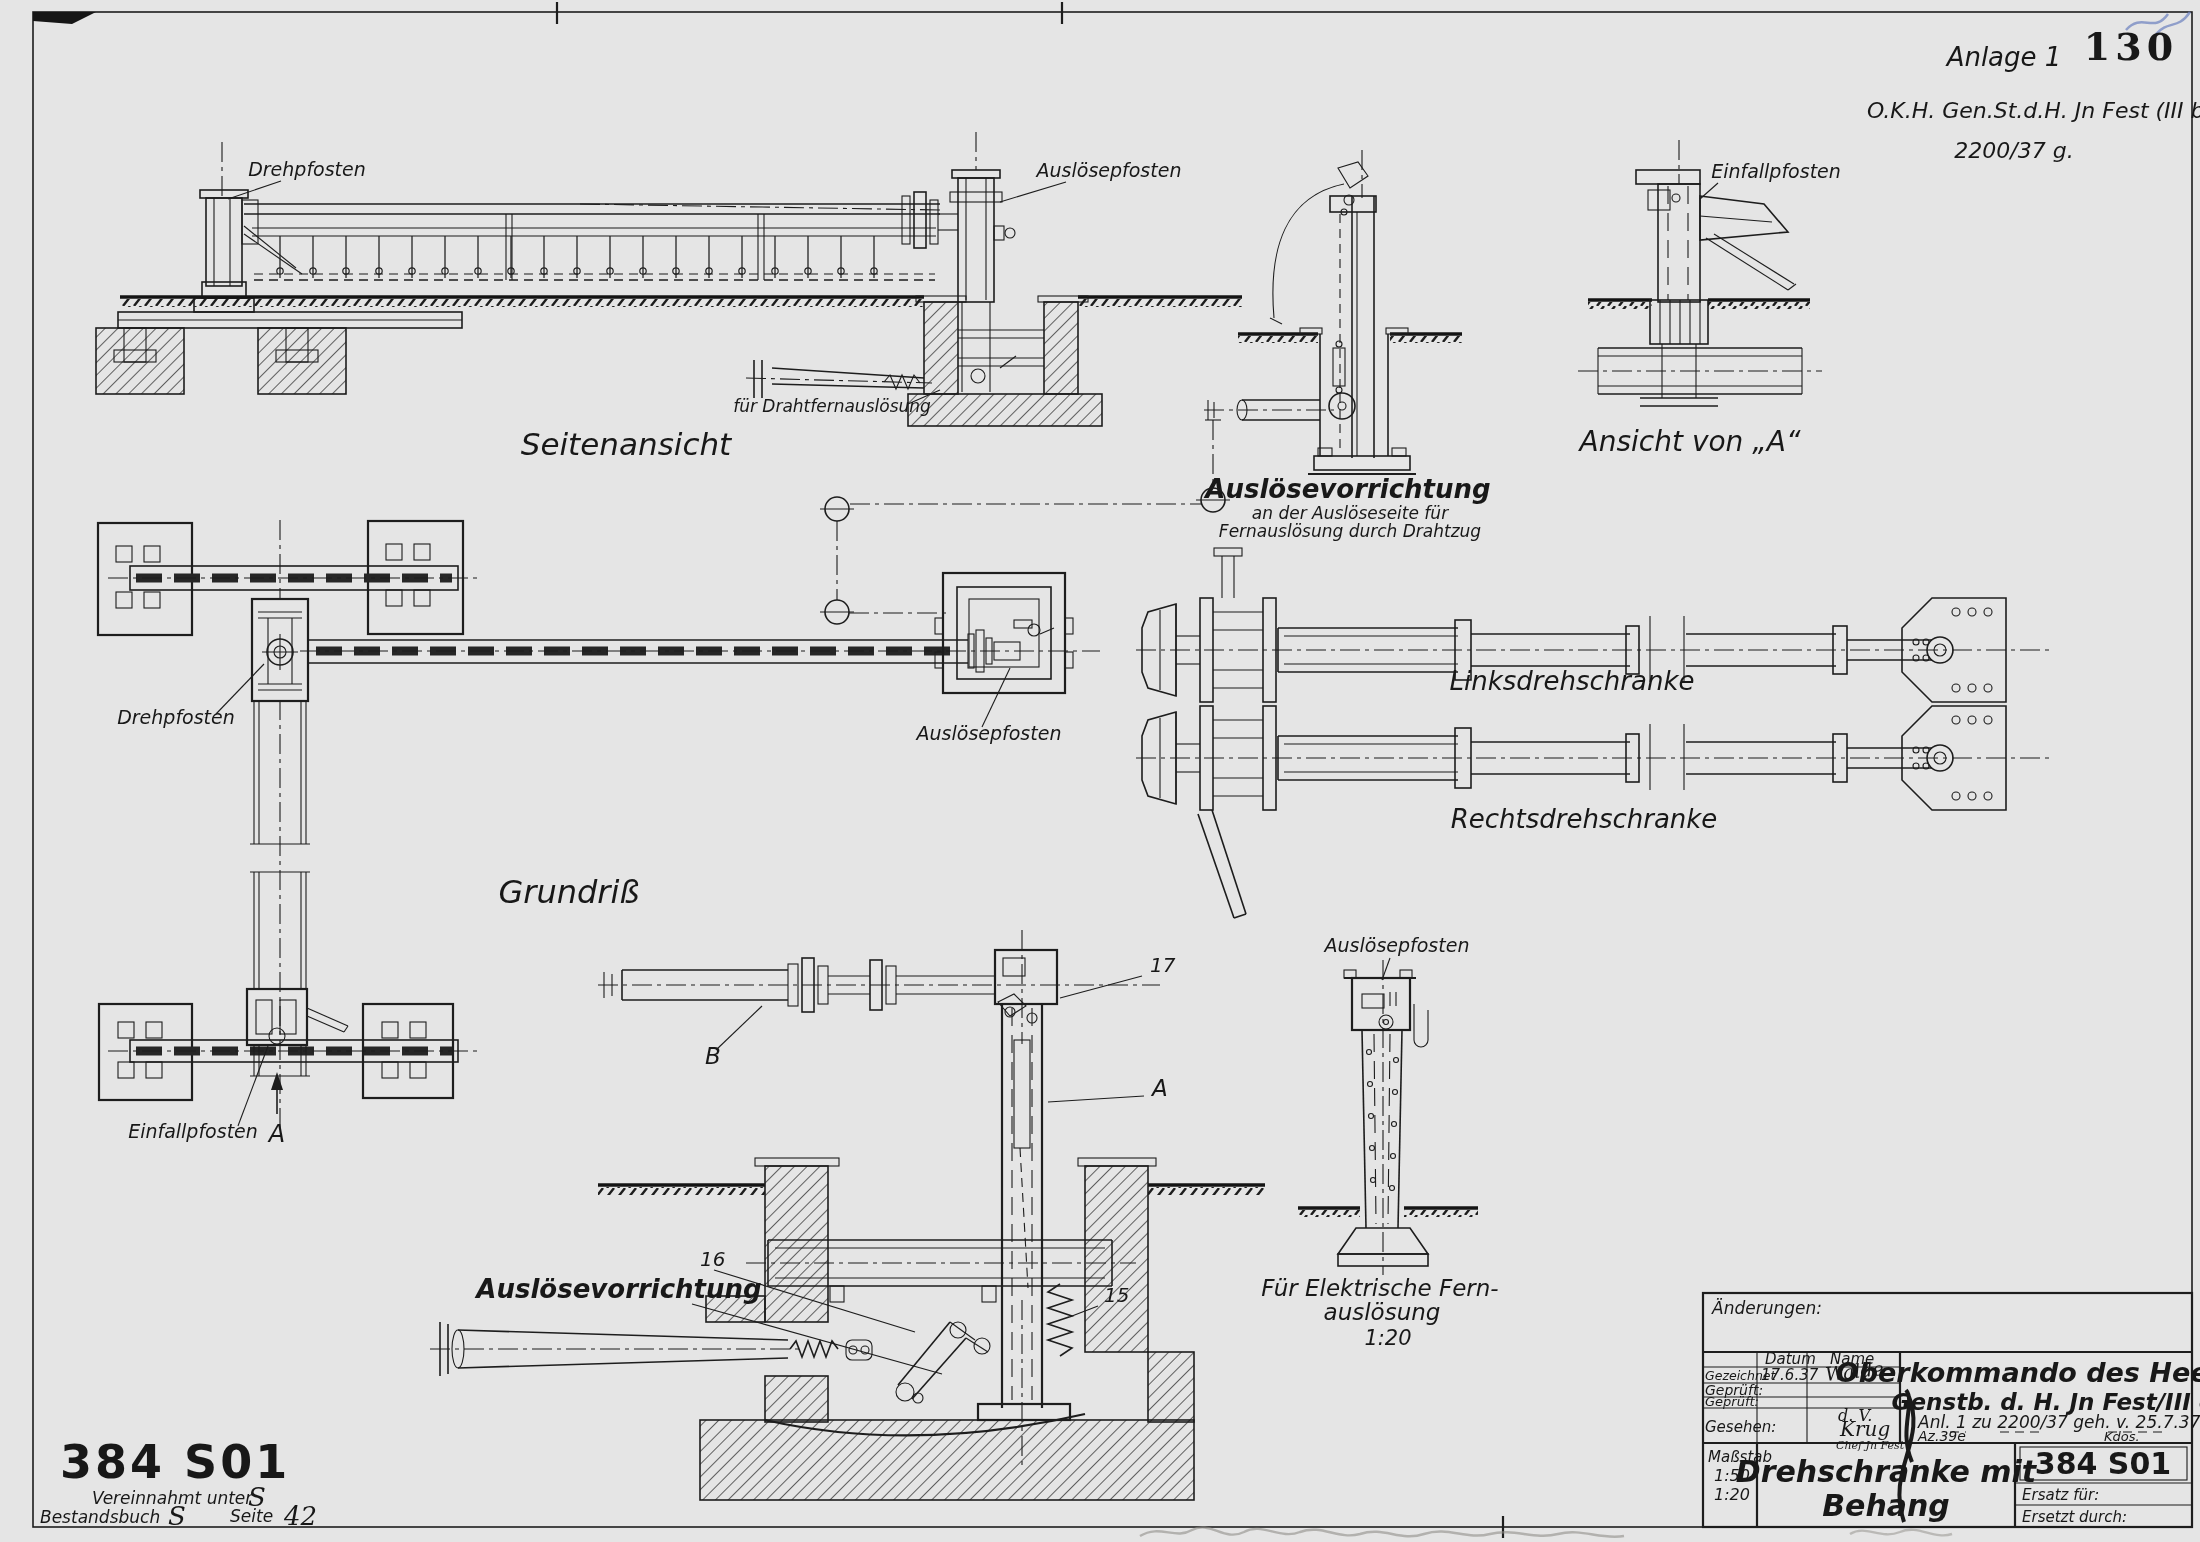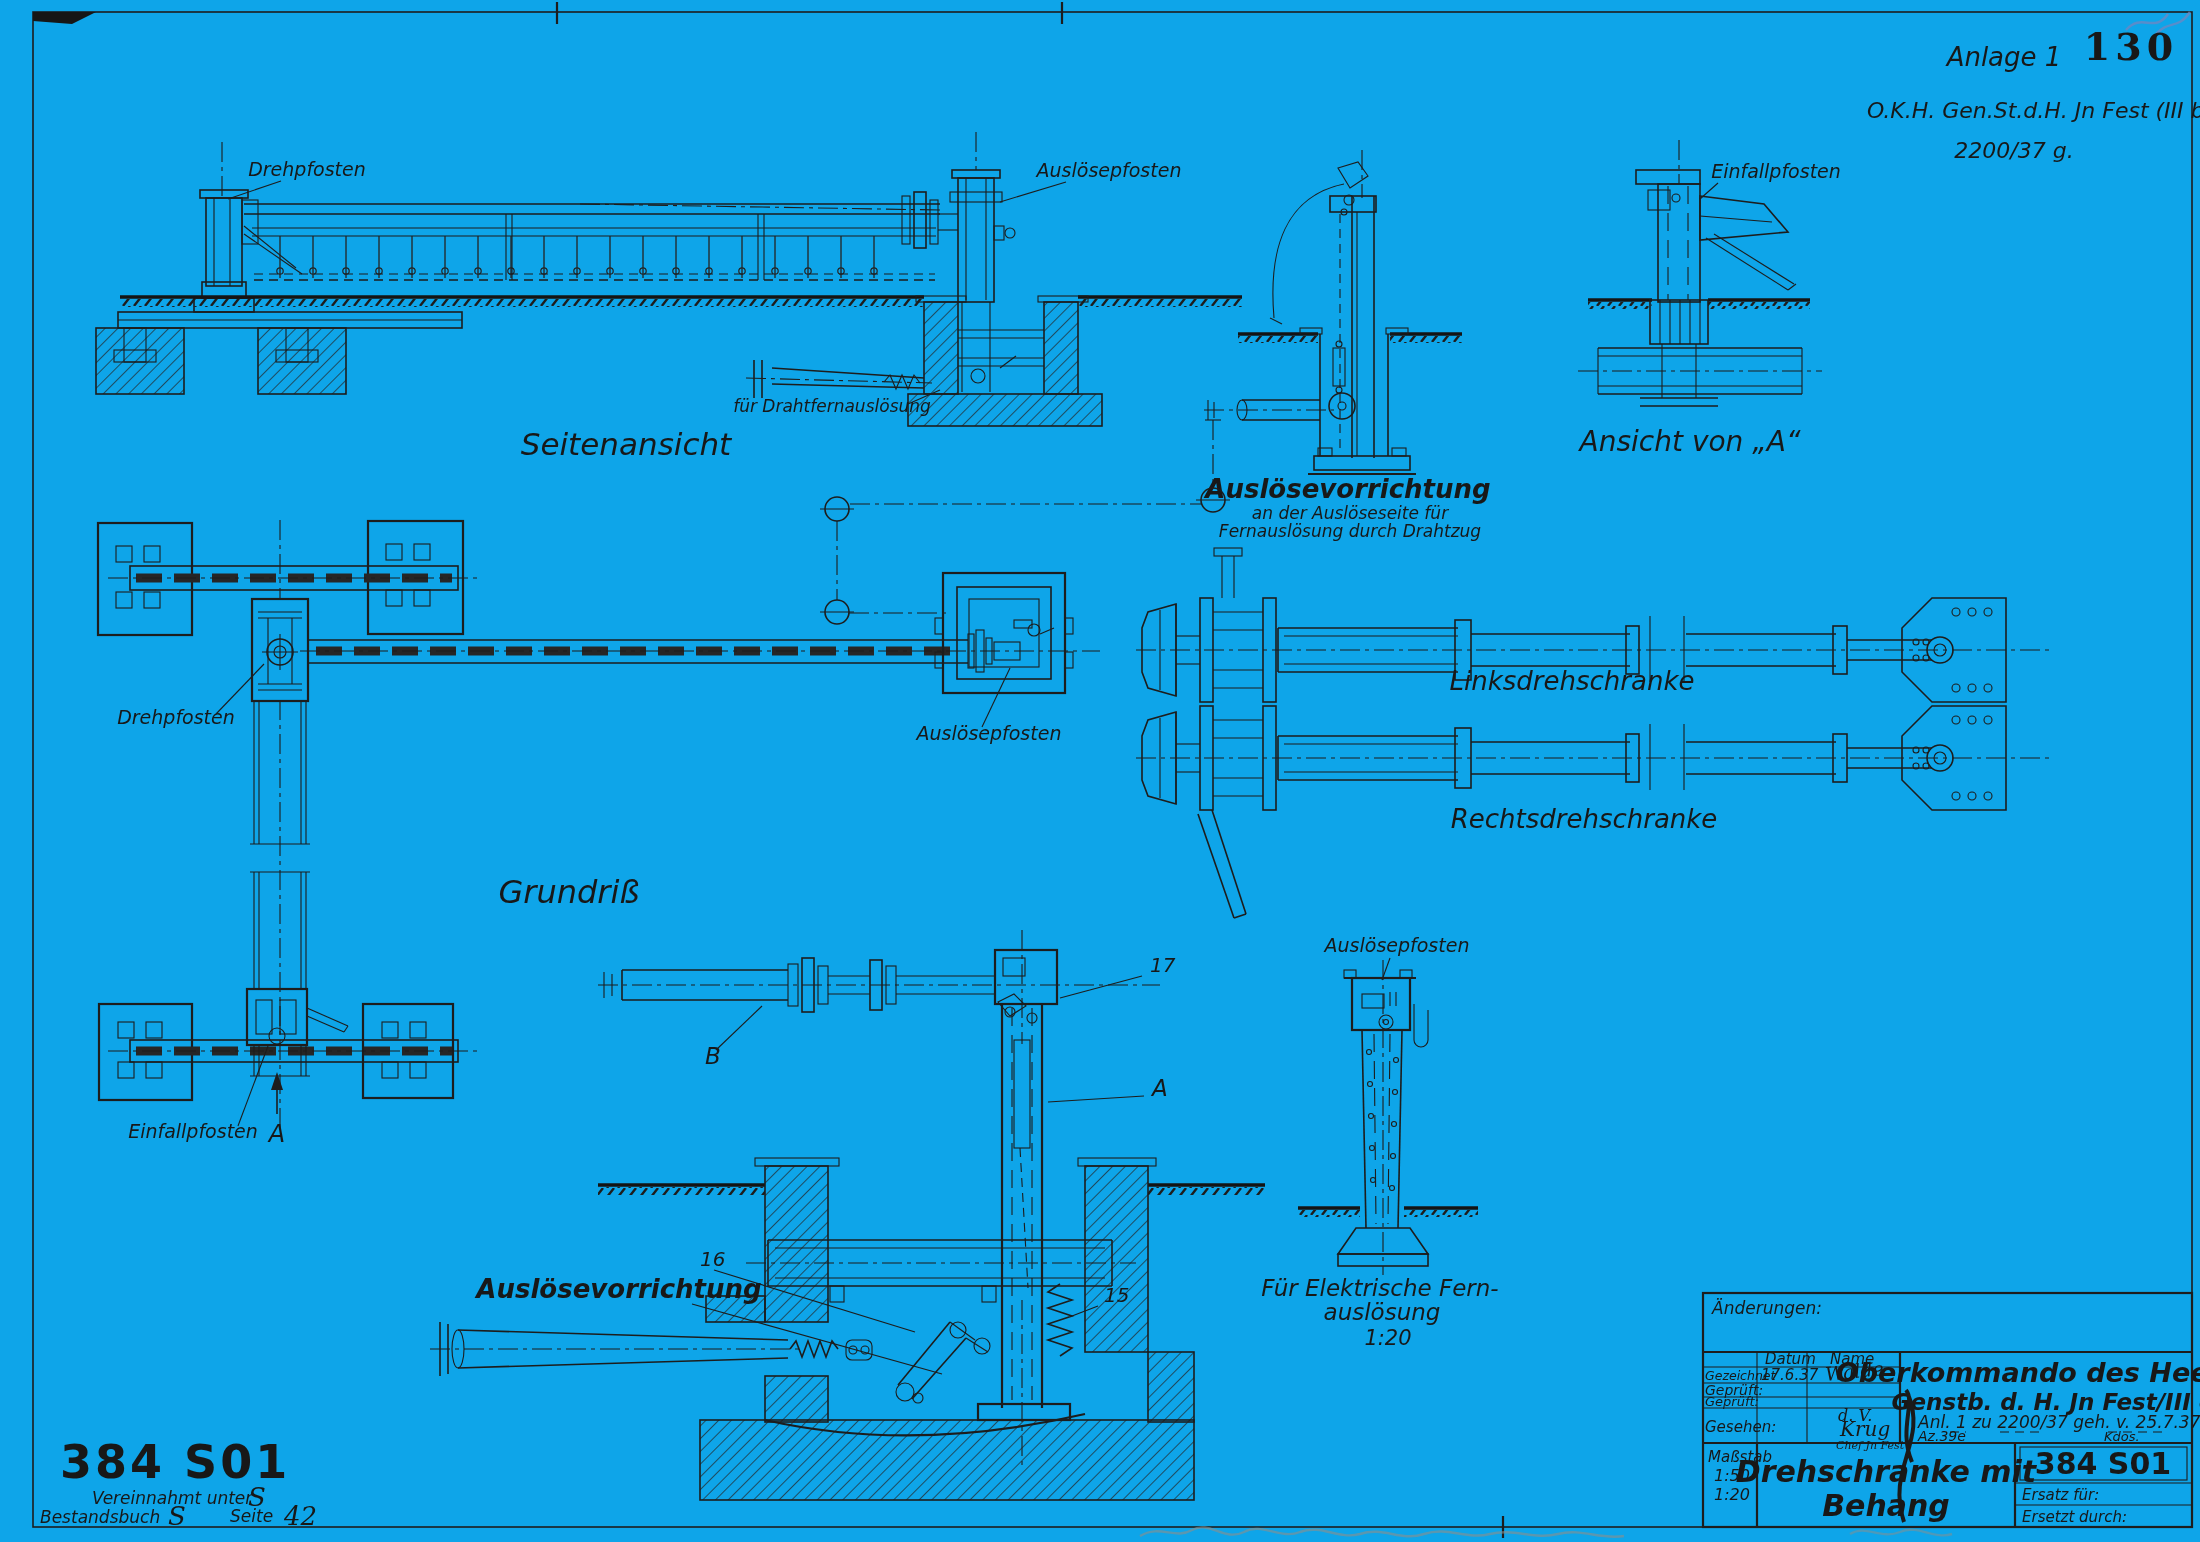--- a/index.html
+++ b/index.html
@@ -1,16 +1,16 @@
 <!DOCTYPE html>
 <html><head>
 <meta charset="utf-8">
 <style>
   html,body{margin:0;padding:0;background:#d8d5cc;}
-  #sheet{position:relative;width:2200px;height:1542px;background:#0ea5e9;overflow:hidden;
+  #sheet{position:relative;width:2200px;height:1542px;background:#e5e5e5;overflow:hidden;
          font-family:"DejaVu Sans",sans-serif;}
   svg{position:absolute;left:0;top:0;}
   svg text{fill:#181818;}
   .ln  {stroke:#1d1d1d;fill:none;stroke-width:1.6;}
   .ln1 {stroke:#1d1d1d;fill:none;stroke-width:1.1;}
   .ln2 {stroke:#1d1d1d;fill:none;stroke-width:2.2;}
   .ln3 {stroke:#141414;fill:none;stroke-width:3.4;}
   .cdash {stroke-dasharray:20 5 4 5;}
   .dash  {stroke-dasharray:9 6;}
   .ldash {stroke-dasharray:18 9;}

